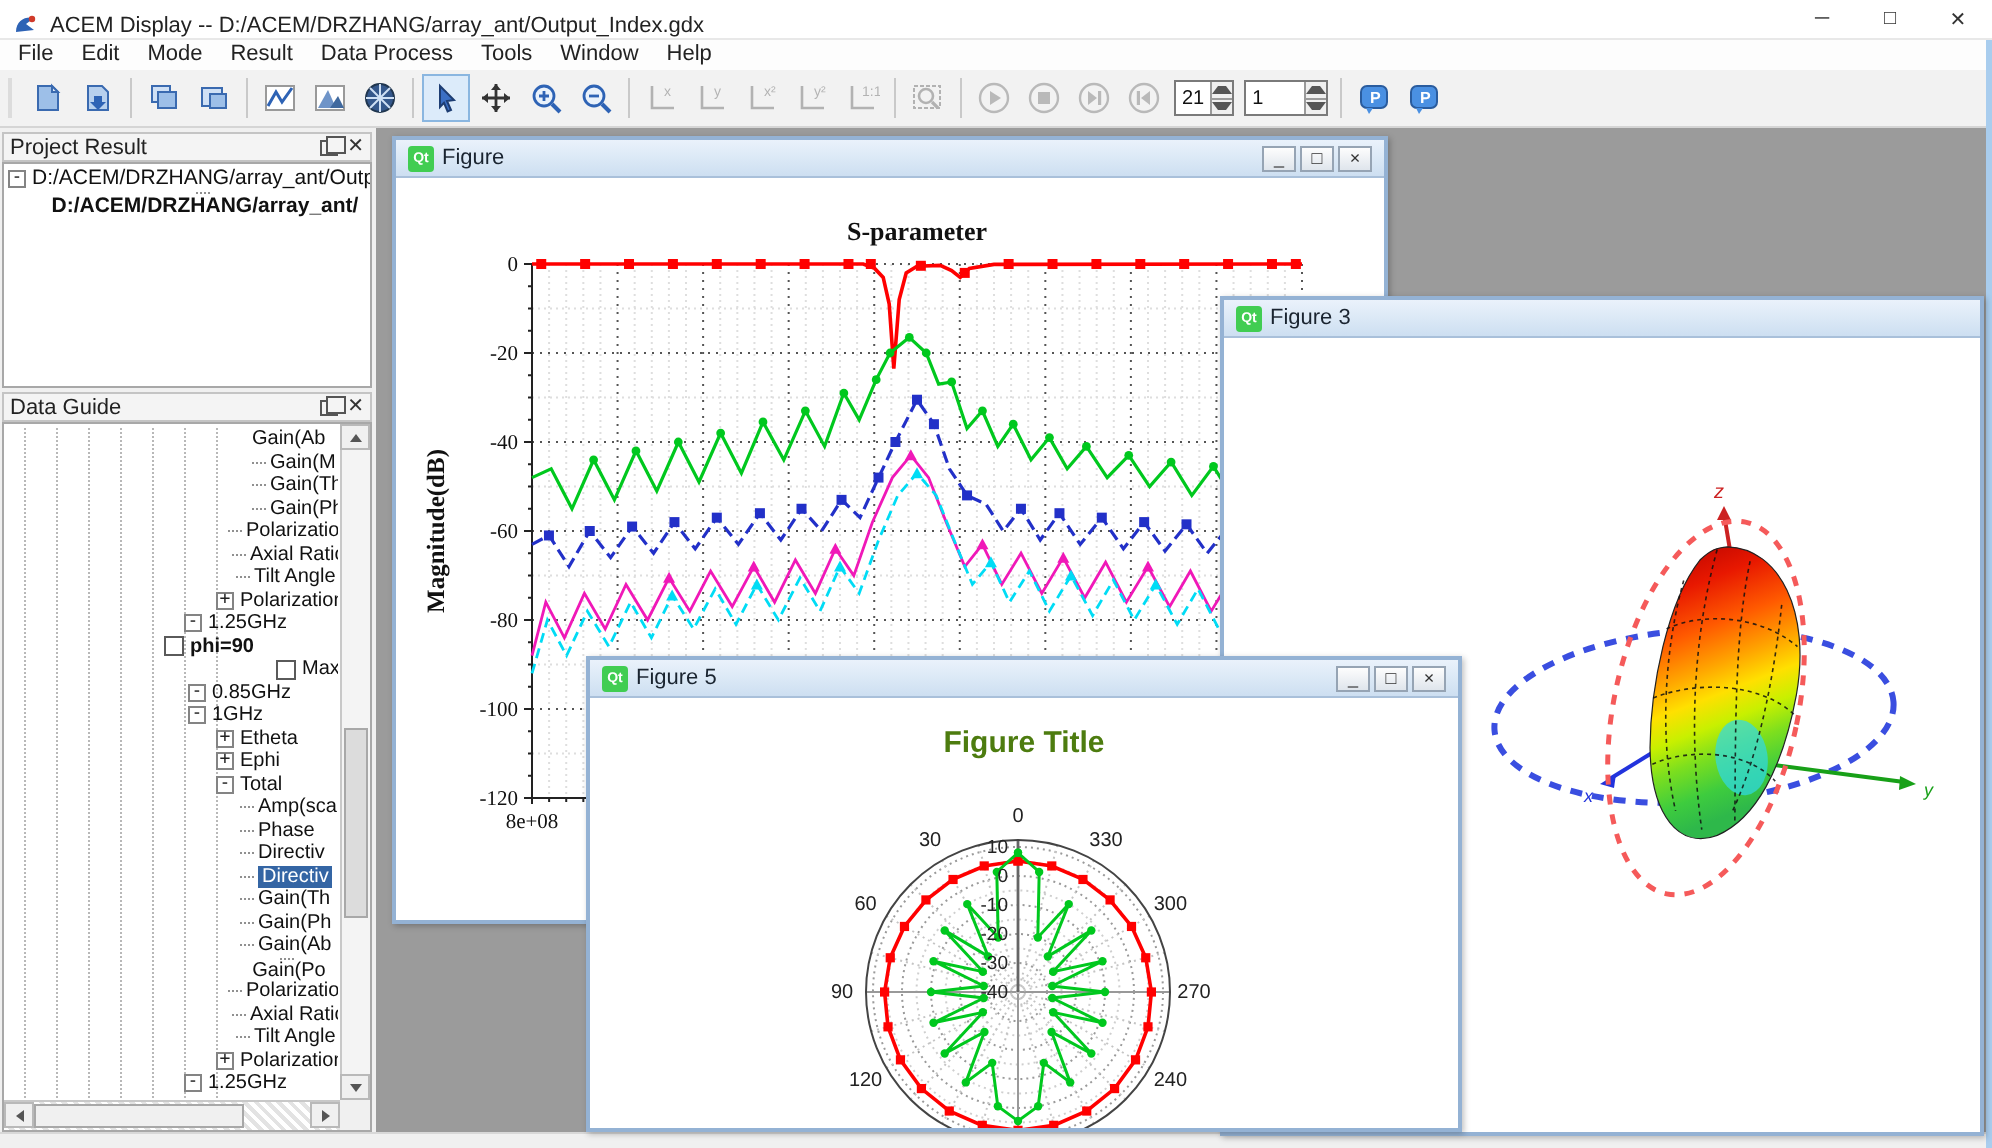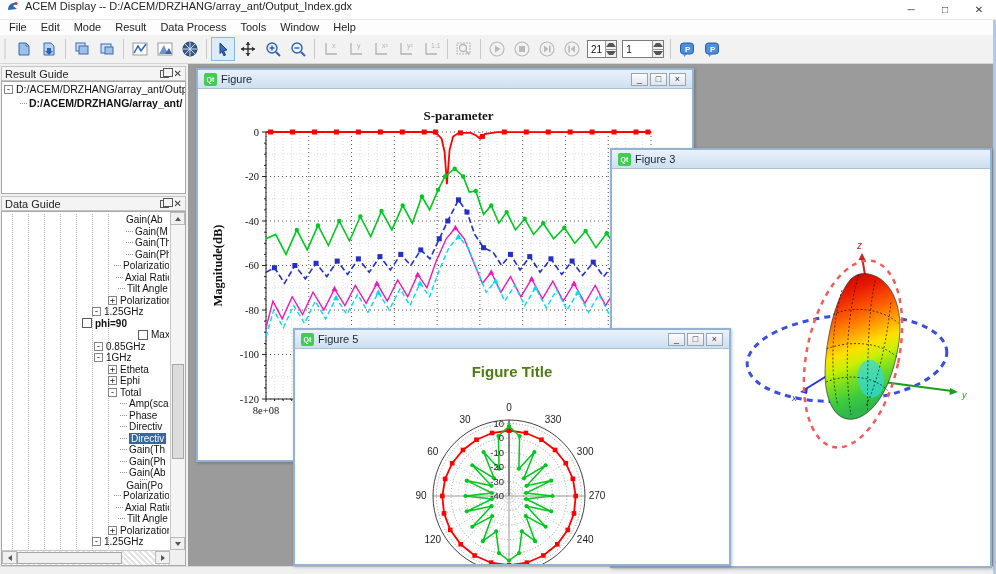--- a/index.html
+++ b/index.html
@@ -1,19 +1,19 @@
 <!DOCTYPE html>
 <html><head>
 <meta charset="utf-8">
 <style>
   html,body{margin:0;padding:0;background:#d8d8d8;}
   *{box-sizing:border-box;}
   .app{position:relative;width:996px;height:574px;background:#f0f0f0;font-family:"Liberation Sans",sans-serif;font-size:11px;color:#111;overflow:hidden;}
   
-  .titlebar{position:absolute;left:0;top:0;right:0;height:20px;background:#ffffff;display:flex;align-items:flex-start;padding-left:6px;gap:6px;border-bottom:1px solid #e8e8e8;}
+  .titlebar{position:absolute;left:0;top:0;right:0;height:20px;background:#ffffff;display:flex;align-items:flex-end;padding-left:6px;gap:6px;border-bottom:1px solid #e8e8e8;}
   .titlebar .title{font-size:11px;color:#222;white-space:nowrap;}
   .wctrls{margin-left:auto;display:flex;height:100%;}
   .wctrl{width:34px;height:100%;display:flex;align-items:center;justify-content:center;font-size:10px;color:#333;}
   .menubar{position:absolute;left:0;top:20px;right:0;height:15px;background:#fdfdfd;display:flex;align-items:center;padding-left:2px;}
   .menu-item{padding:0 7px;font-size:11px;color:#222;line-height:15px;}
   .toolbar{position:absolute;left:0;top:35px;right:0;height:29px;background:#f2f2f2;border-bottom:1px solid #d5d5d5;display:flex;align-items:center;padding:0 2px;gap:1px;}
   .grip{width:5px;height:20px;border-left:2px solid #dcdcdc;margin:0 2px;}
   .tsep{width:1px;height:20px;background:#c9c9c9;margin:0 3px;}
   .tb{width:24px;height:24px;display:flex;align-items:center;justify-content:center;border:1px solid transparent;flex:none;}
   .tb.sel{background:#dcebfa;border-color:#8ab6e0;}
@@ -269,31 +269,31 @@
           <text x="7" y="11.5" font-size="8" fill="#fff" font-weight="bold">P</text>
         </svg>
       </div>
   </div>
 
   <div class="mdi"></div>
 
   <div class="leftcol">
     <div class="dock" style="top:2px;height:128px;">
       <div class="dock-head">
-        <span>Result Guide</span>
+        <span>Project Result</span>
         <span class="sp"></span>
         <span class="float-ico"></span>
         <span class="dock-x">✕</span>
       </div>
       <div class="dock-body" id="proj-tree">
           <div class="trow" style="height: 14px; margin-left: 2px;">
             <span class="exp">-</span>
             <span class="tlabel" style="font-size: 10.5px;">D:/ACEM/DRZHANG/array_ant/Output_Inde</span>
           </div>
-          <div class="trow" style="height: 14px; margin-left: 18px;">
+          <div class="trow" style="height: 14px; margin-left: 18px; flex-direction: column;">
             <span class="tdash"></span>
             <span class="tlabel" style="font-size: 10.5px; font-weight: bold;">D:/ACEM/DRZHANG/array_ant/</span>
           </div>
         </div>
     </div>
     <div class="dock" style="top:132px;bottom:0;">
       <div class="dock-head">
         <span>Data Guide</span>
         <span class="sp"></span>
         <span class="float-ico"></span>

